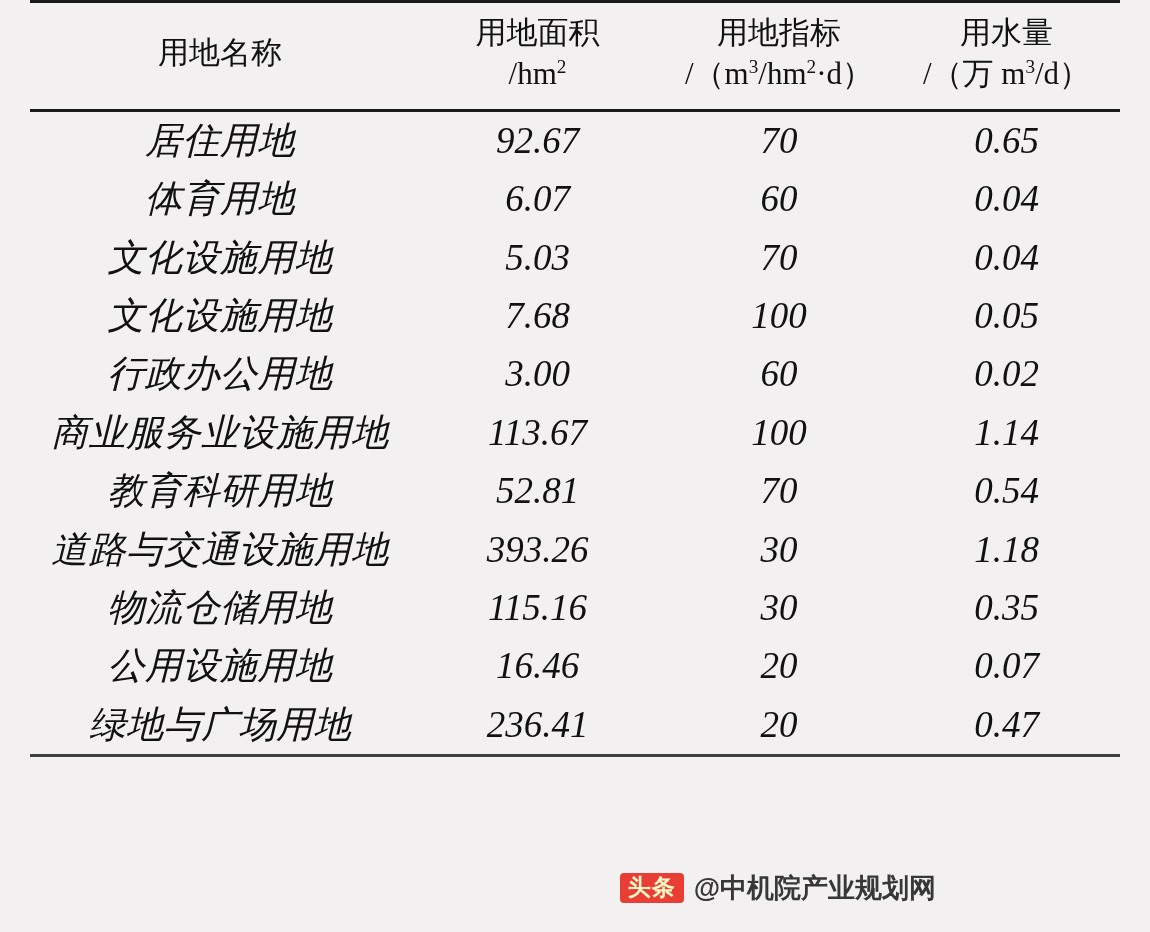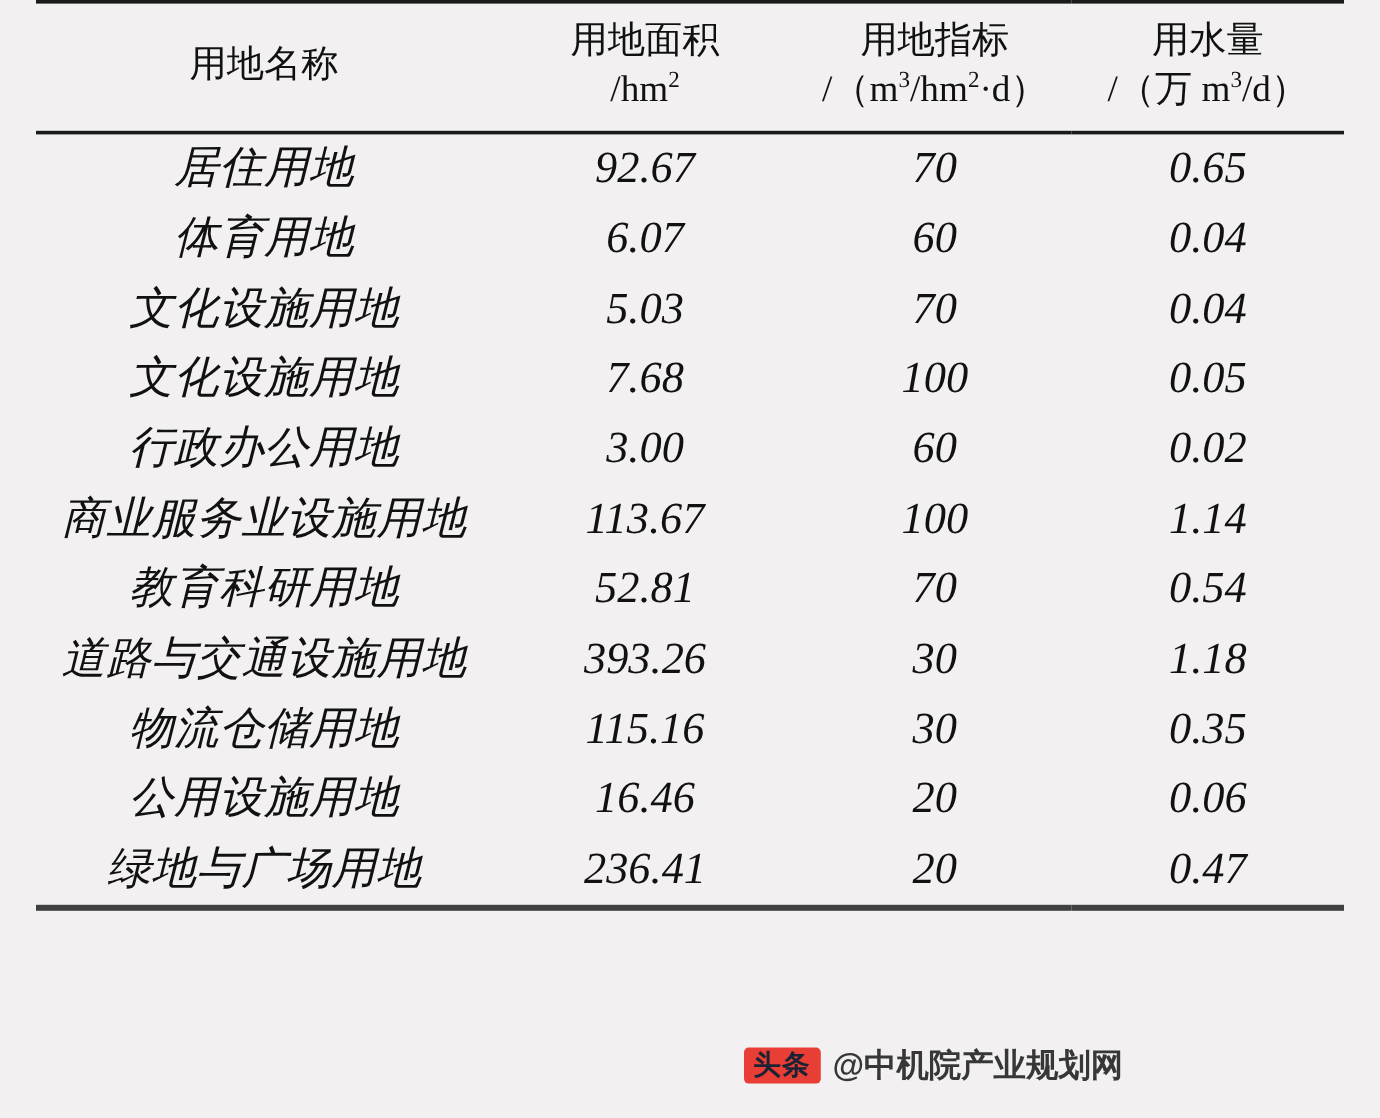--- a/index.html
+++ b/index.html
@@ -60,21 +60,21 @@
     line-height: 1.2;
     border: none;
     font-style: italic;
   }
 
   tbody td.name-cell {
     letter-spacing: 0.5px;
   }
 
   tbody tr.last-row td {
-    border-bottom: 5px solid #404040;
+    border-bottom: 3px solid #404040;
   }
 
   sup {
     font-size: 0.62em;
     vertical-align: super;
     line-height: 0;
   }
 
   
   #watermark {
@@ -85,21 +85,21 @@
     align-items: center;
     gap: 10px;
     font-family: "Liberation Sans", sans-serif;
     font-size: 27px;
     color: #3a3a3a;
     opacity: 0.95;
     white-space: nowrap;
   }
   #watermark .wm-badge {
     background: #e9352b;
-    color: #0f172a;
+    color: #fef9c3;
     font-size: 23px;
     padding: 3px 8px 4px 8px;
     border-radius: 4px;
     letter-spacing: 1px;
     line-height: 1;
     font-weight: bold;
   }
   #watermark .wm-text {
     color: #2e2e2e;
     font-weight: bold;
@@ -188,21 +188,21 @@
         <tr>
           <td class="name-cell">物流仓储用地</td>
           <td>115.16</td>
           <td>30</td>
           <td>0.35</td>
         </tr>
         <tr>
           <td class="name-cell">公用设施用地</td>
           <td>16.46</td>
           <td>20</td>
-          <td>0.06</td>
+          <td>0.07</td>
         </tr>
         <tr class="last-row">
           <td class="name-cell">绿地与广场用地</td>
           <td>236.41</td>
           <td>20</td>
           <td>0.47</td>
         </tr>
       </tbody>
   </table>
 

